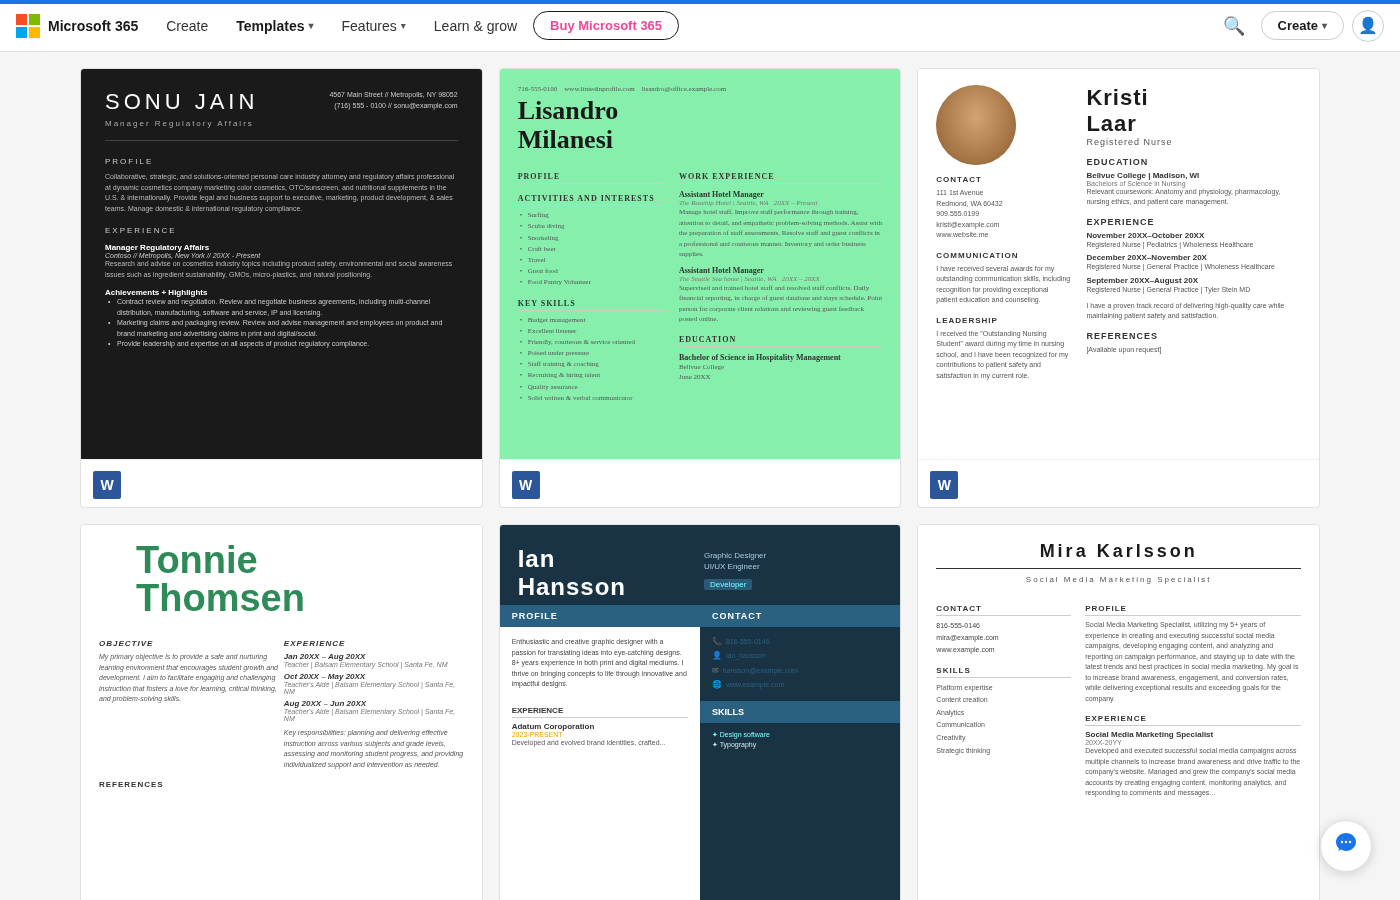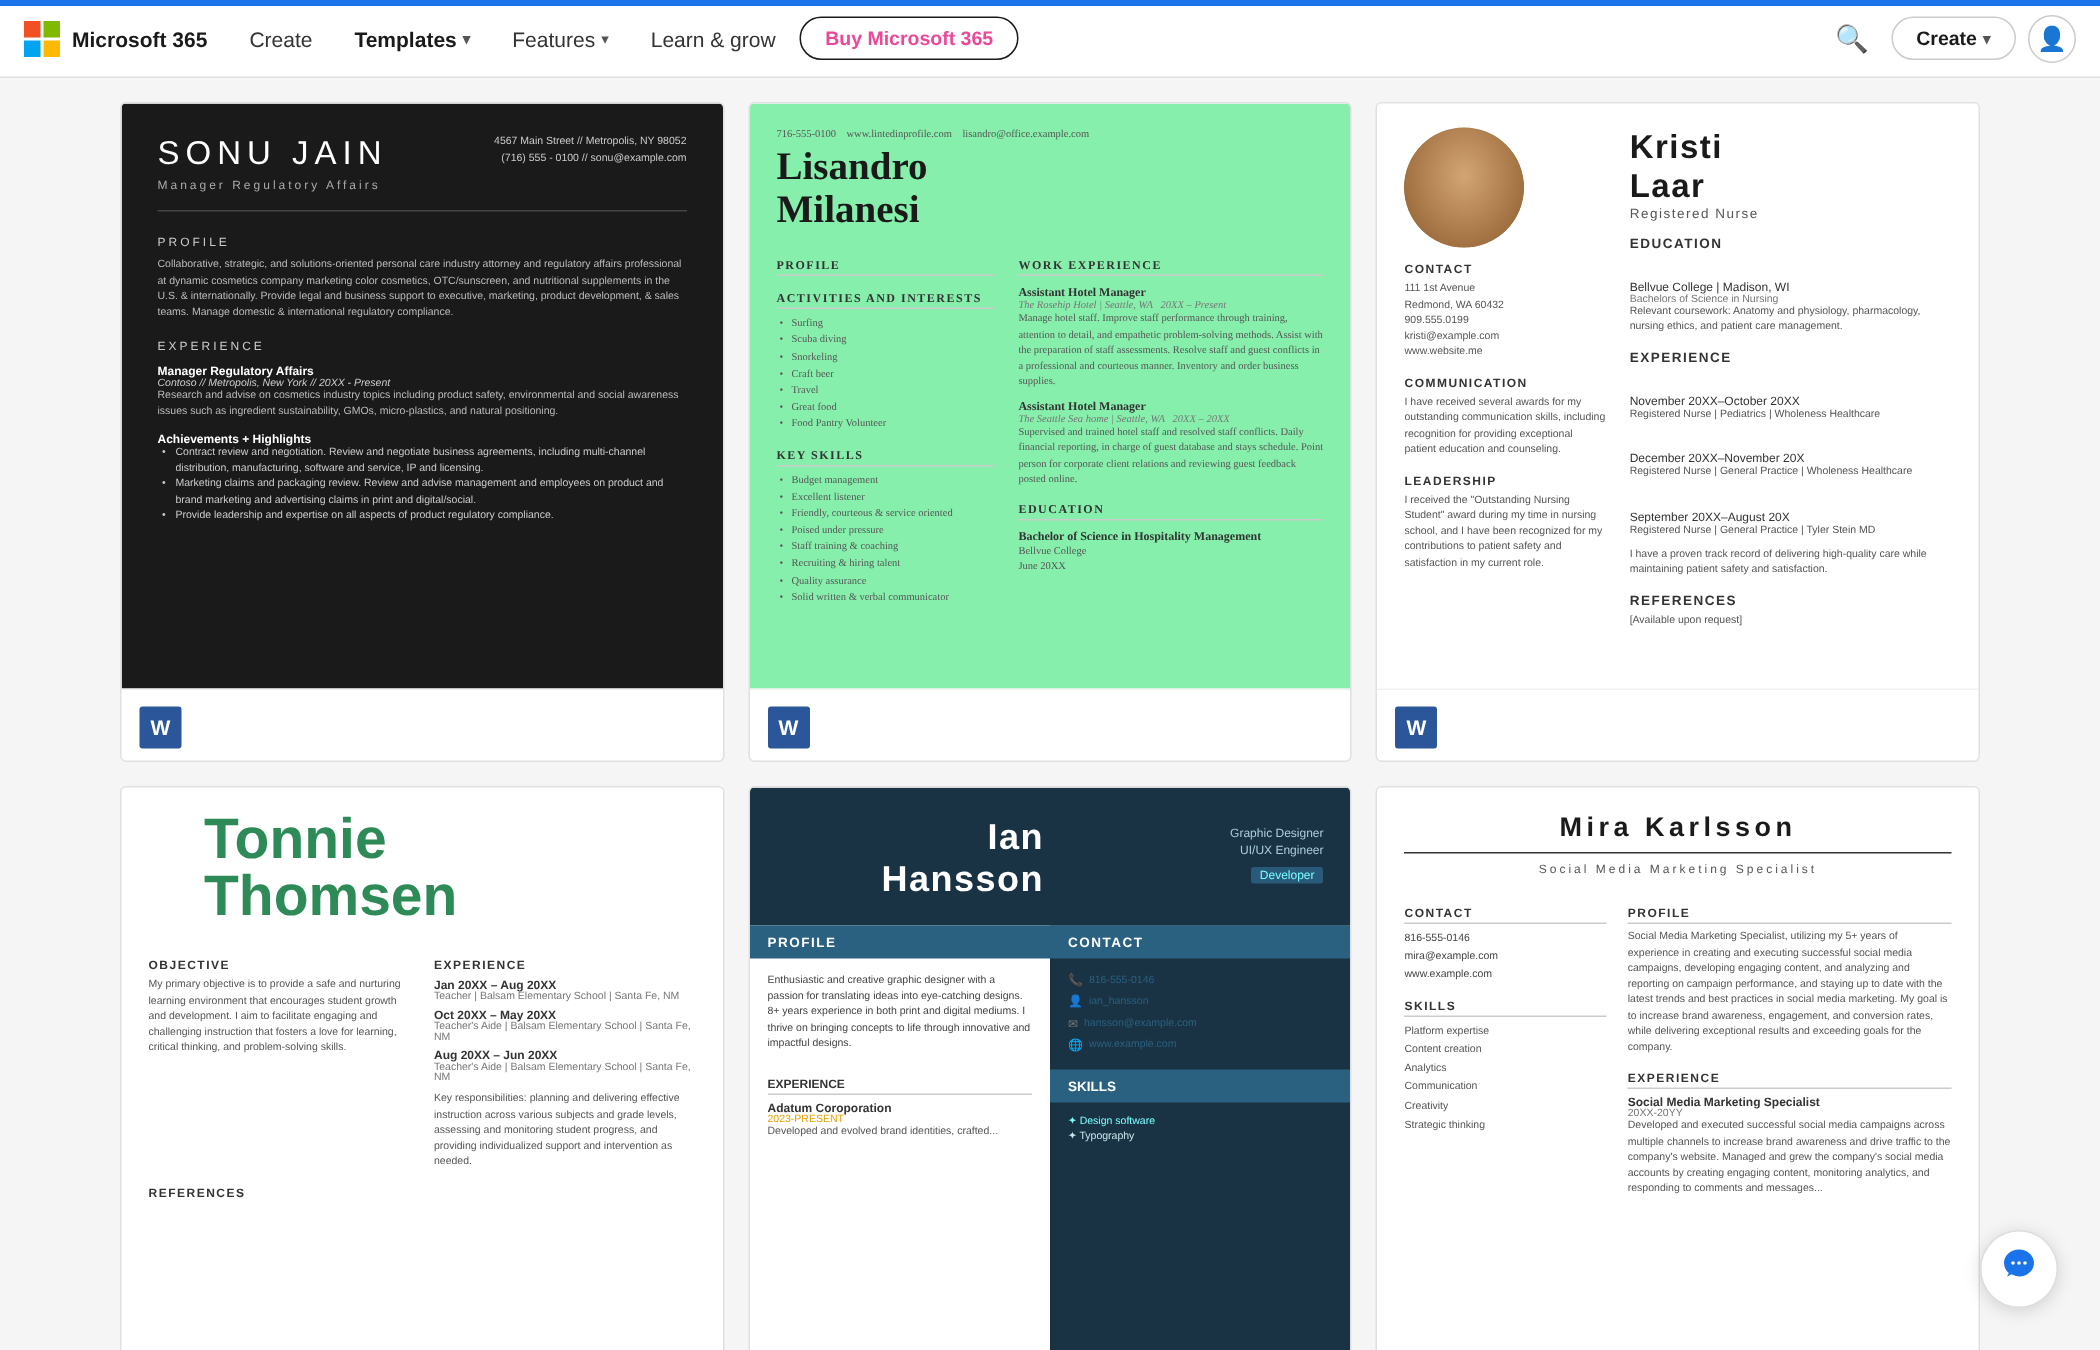--- a/index.html
+++ b/index.html
@@ -383,23 +383,23 @@
       font-size: 9px;
       font-weight: bold;
       color: #333;
       text-transform: uppercase;
       letter-spacing: 1px;
       margin-top: 10px;
       margin-bottom: 4px;
     }
     .kristi-job-title {
       font-size: 8px;
-      font-weight: normal;
-      color: #333;
-      margin-top: 20px;
+      font-weight: bold;
+      color: #333;
+      margin-top: 4px;
     }
     .kristi-job-sub {
       font-size: 7px;
       color: #777;
     }
     .kristi-job-detail {
       font-size: 7px;
       color: #555;
       line-height: 1.4;
     }
@@ -414,21 +414,22 @@
       font-size: 38px;
       font-weight: bold;
       color: #2e8b57;
       line-height: 1.0;
       margin-bottom: 12px;
       margin-left: 37px;
     }
     .tonnie-cols {
       display: grid;
       grid-template-columns: 1fr 1fr;
-      gap: 16px;
+      gap: 5px;
+      font-style: italic;
     }
     .tonnie-section-title {
       font-size: 8px;
       font-weight: bold;
       color: #333;
       text-transform: uppercase;
       letter-spacing: 1px;
       margin-bottom: 4px;
       margin-top: 10px;
     }
@@ -449,23 +450,22 @@
 
     
     .resume-ian {
       height: 100%;
       background: #fff;
       display: flex;
       flex-direction: column;
     }
     .ian-header {
       background: #1a3344;
-      padding: 20px 18px 16px 18px;
+      padding: 20px 18px 4px 18px;
       color: #fff;
-      text-align: right;
     }
     .ian-name {
       font-size: 24px;
       font-weight: bold;
       color: #fff;
       letter-spacing: 1px;
     }
     .ian-roles {
       margin-top: 6px;
     }

